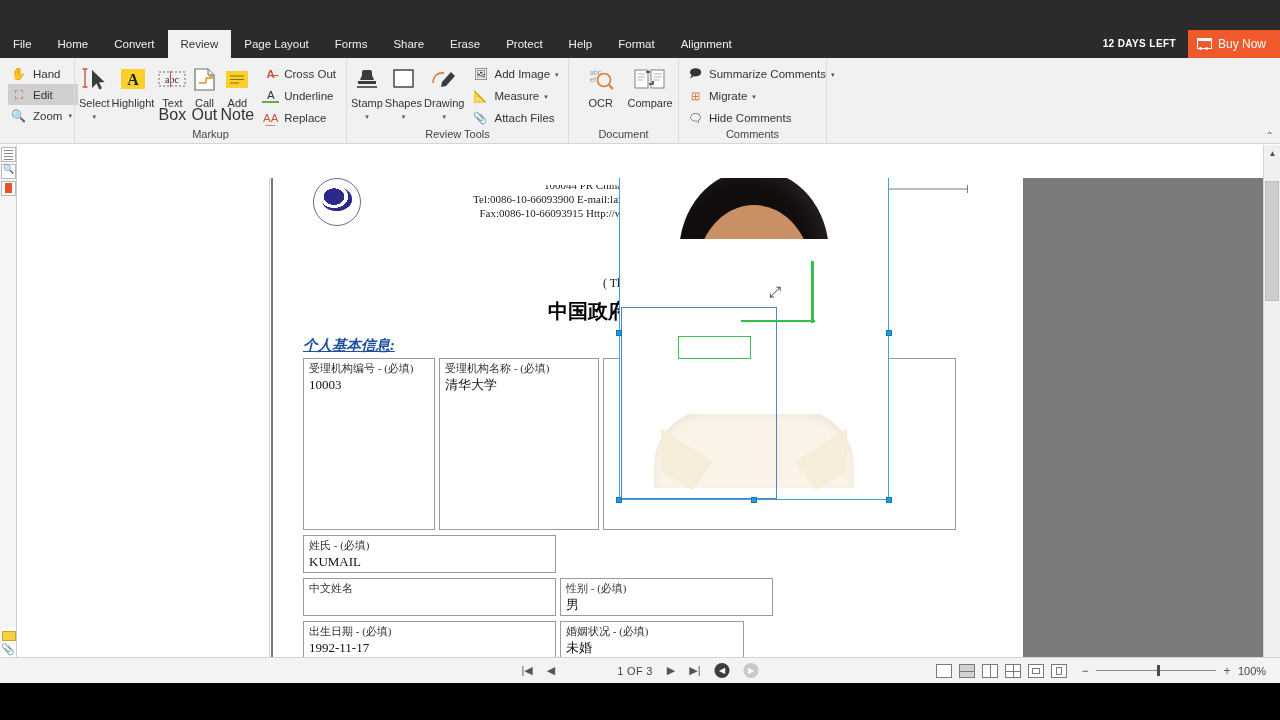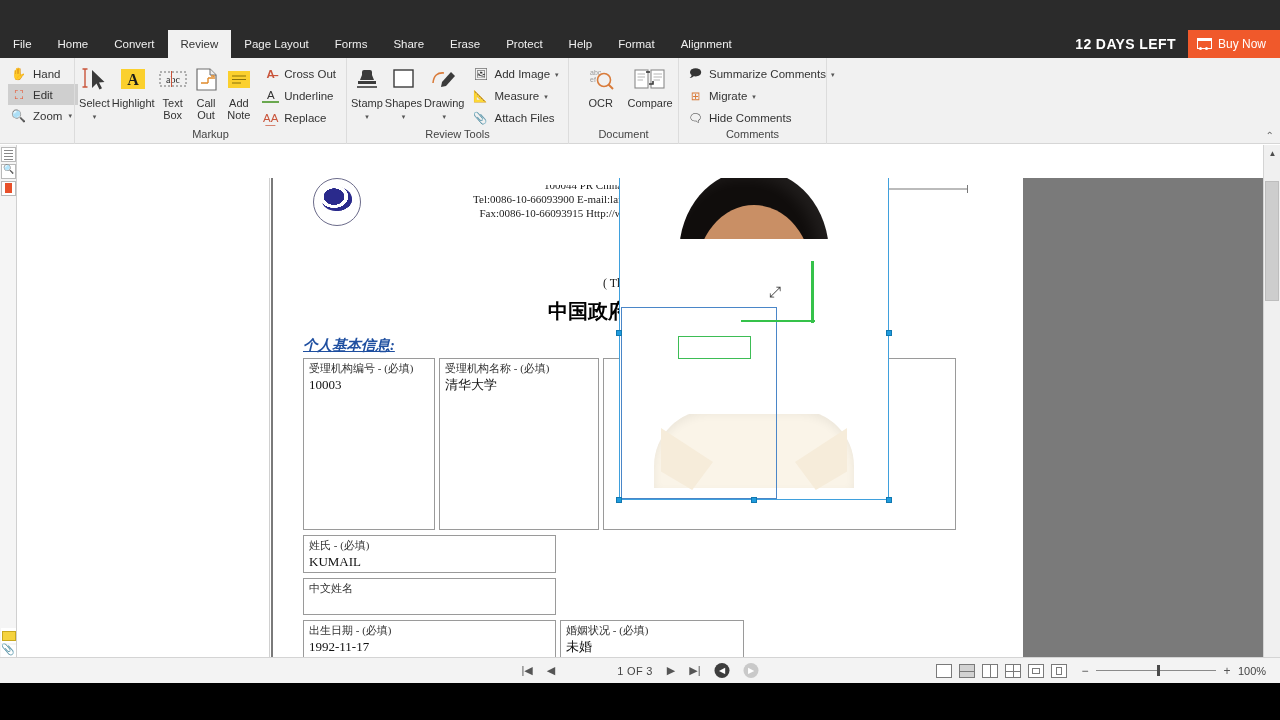--- a/index.html
+++ b/index.html
@@ -26,21 +26,21 @@
   }
   .menu-item {
     color: #f0f0f0; font-size: 11.5px; line-height: 28px;
     padding: 0 13px; white-space: nowrap; cursor: default;
   }
   .menu-item.active {
     background: #f1f1f1; color: #333;
   }
   .menu-spacer { flex: 1 1 auto; }
   .days-left {
-    color: #fff; font-size: 14px; font-weight: bold; letter-spacing: .4px;
+    color: #fff; font-size: 10px; font-weight: bold; letter-spacing: .4px;
     line-height: 28px; padding: 0 12px; white-space: nowrap;
   }
   .buynow {
     background: #f0592b; color: #fff; font-size: 12px;
     line-height: 28px; padding: 0 14px 0 8px;
     display: flex; align-items: center; gap: 7px; white-space: nowrap;
   }
   .cart-ico { display: inline-block; width: 15px; height: 13px; position: relative; }
   .cart-ico::before {
     content:""; position:absolute; left:1px; top:0; width:13px; height:7px;
@@ -75,21 +75,21 @@
   .vtool.sel { background: #cfcfcf; }
   .vtool .gl { width: 16px; text-align: center; font-size: 12px; color: #555; }
 
   
   .bigbtn {
     width: 46px; display: flex; flex-direction: column; align-items: center;
     padding-top: 2px; color: #333;
   }
   .bigbtn .ico { height: 34px; display: flex; align-items: center; justify-content: center; }
   .bigbtn .cap { font-size: 11px; text-align: center; line-height: 12px; }
-  .bigbtn .cap small { display: block; font-size: 11px; }
+  .bigbtn .cap small { display: block; font-size: 16px; }
   .caret { font-size: 7px; line-height: 7px; color: #555; }
 
   
   .scol { display: flex; flex-direction: column; padding: 3px 2px 0 6px; gap: 2px; }
   .sbtn {
     display: flex; align-items: center; gap: 5px; font-size: 11.5px; color: #333;
     height: 20px; white-space: nowrap; padding-right: 4px;
   }
   .sbtn .gl { width: 17px; text-align: center; }
 
@@ -660,20 +660,24 @@
             <div class="fcell" style="width:253px">
               <div class="lab">姓氏 - (必填)</div>
               <div class="val">KUMAIL</div>
             </div>
           </div>
 
           <div class="frow">
             <div class="fcell" style="width:253px">
               <div class="lab">中文姓名</div>
               <div class="val"></div>
+            </div>
+            <div class="fcell" style="width:213px">
+              <div class="lab">性别 - (必填)</div>
+              <div class="val">男</div>
             </div>
           </div>
 
           <div class="frow">
             <div class="fcell" style="width:253px">
               <div class="lab">出生日期 - (必填)</div>
               <div class="val">1992-11-17</div>
             </div>
             <div class="fcell" style="width:184px">
               <div class="lab">婚姻状况 - (必填)</div>

